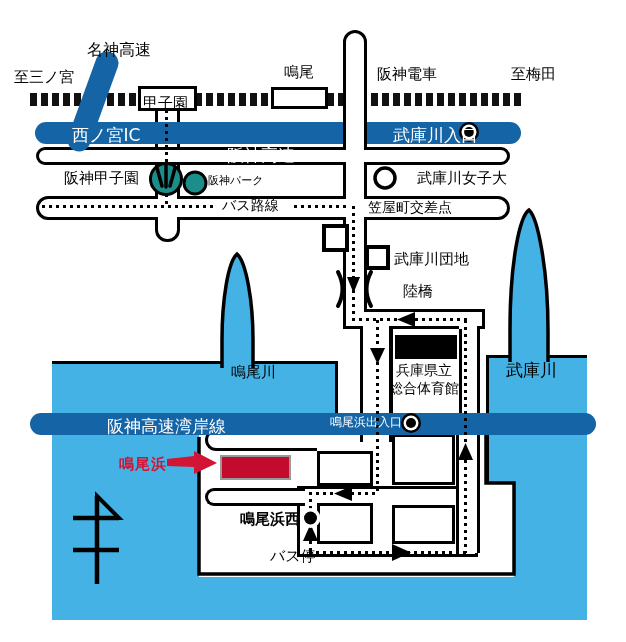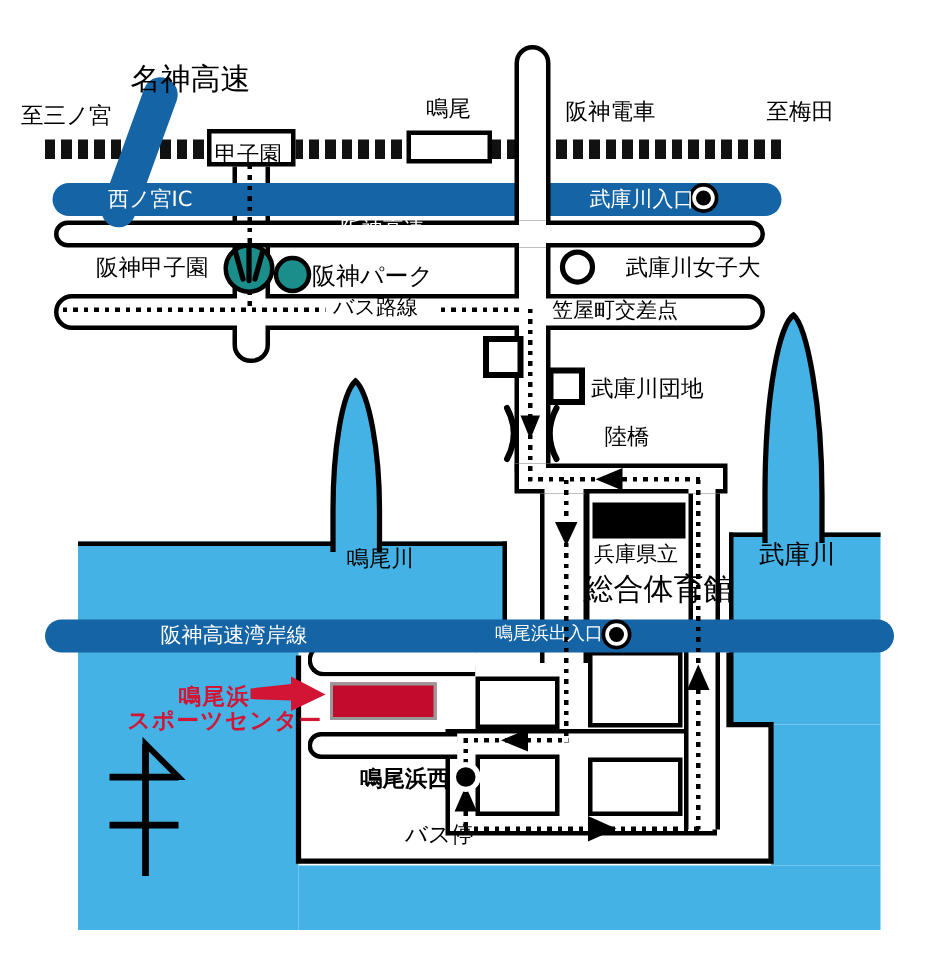--- a/index.html
+++ b/index.html
@@ -2,21 +2,21 @@
 <html><head>
 <meta charset="utf-8">
 <style>
   html,body{margin:0;padding:0;background:#fff;}
   #canvas{
     position:relative;width:626px;height:642px;background:#fff;overflow:hidden;
     font-family:"DejaVu Sans",sans-serif;color:#000;
   }
   .abs{position:absolute;}
   .lbl{position:absolute;line-height:1.1;white-space:nowrap;font-size:15px;color:#000;z-index:9;}
-  .lbl.white{color:#fff;font-size:14px;}
+  .lbl.white{color:#fff;font-size:17px;}
   .lbl.red{color:#d31535;font-weight:bold;letter-spacing:1px;}
   .sea{position:absolute;background:#44b2e4;z-index:0;}
   .band{position:absolute;background:#1564a6;border-radius:11px;}
   .road{position:absolute;background:#fff;border:3px solid #000;box-sizing:border-box;}
   .block{position:absolute;background:#fff;border:3px solid #000;box-sizing:border-box;z-index:3;}
   .patch{position:absolute;background:#fff;z-index:5;}
   .dotted-h{position:absolute;height:3px;z-index:7;
     background:repeating-linear-gradient(90deg,#000 0 3px,transparent 3px 7px);}
   .dotted-v{position:absolute;width:3px;z-index:7;
     background:repeating-linear-gradient(180deg,#000 0 3px,transparent 3px 7px);}
@@ -136,39 +136,38 @@
 
     <g>
       <path d="M97,496 V584 M73,518 H119 M73,550 H119" stroke="#000" stroke-width="4.5" fill="none"></path>
       <path d="M97,496 L119,518 L97,518 Z" fill="none" stroke="#000" stroke-width="4"></path>
     </g>
 
     <polygon points="167,459 194,456 194,451 217,463 194,474 194,467 167,466" fill="#d31535"></polygon>
   </svg>
 
   <div class="lbl" style="left:14px;top:69px;">至三ノ宮</div>
-  <div class="lbl" style="left:87px;top:41px;font-size:20px;">名神高速</div>
+  <div class="lbl" style="left:87px;top:41px;font-size:16px;">名神高速</div>
   <div class="lbl" style="left:143px;top:64px;margin-top:31px;">甲子園</div>
   <div class="lbl" style="left:284px;top:64px;">鳴尾</div>
   <div class="lbl" style="left:377px;top:66px;">阪神電車</div>
   <div class="lbl" style="left:511px;top:66px;">至梅田</div>
   <div class="lbl white" style="left:72px;top:126px;">西ノ宮IC</div>
   <div class="lbl white" style="left:227px;top:126px;margin-top:20px;">阪神高速</div>
   <div class="lbl white" style="left:393px;top:126px;">武庫川入口</div>
   <div class="lbl" style="left:64px;top:170px;">阪神甲子園</div>
-  <div class="lbl" style="left:208px;top:175px;font-size:16px;">阪神パーク</div>
+  <div class="lbl" style="left:208px;top:175px;font-size:11px;">阪神パーク</div>
   <div class="lbl" style="left:417px;top:170px;">武庫川女子大</div>
   <div class="lbl" style="left:222px;top:198px;font-size:14px;">バス路線</div>
   <div class="lbl" style="left:368px;top:200px;font-size:14px;">笠屋町交差点</div>
   <div class="lbl" style="left:394px;top:251px;">武庫川団地</div>
   <div class="lbl" style="left:375px;top:283px;padding-left:28px;">陸橋</div>
   <div class="lbl" style="left:212px;top:364px;padding-left:19px;">鳴尾川</div>
   <div class="lbl" style="left:506px;top:361px;font-size:17px;">武庫川</div>
   <div class="lbl" style="left:396px;top:363px;font-size:14px;">兵庫県立</div>
-  <div class="lbl" style="left:389px;top:381px;font-size:20px;">総合体育館</div>
+  <div class="lbl" style="left:389px;top:381px;font-size:14px;">総合体育館</div>
   <div class="lbl white" style="left:107px;top:417px;">阪神高速湾岸線</div>
   <div class="lbl white" style="left:330px;top:416px;font-size:12px;">鳴尾浜出入口</div>
   <div class="lbl red" style="left:119px;top:456px;">鳴尾浜</div>
-  <div class="lbl red" style="left:85px;top:472px;">スポーツセンター</div>
   <div class="lbl" style="left:240px;top:511px;font-weight:bold;">鳴尾浜西</div>
   <div class="lbl" style="left:250px;top:548px;margin-left:20px;">バス停</div>
 
 </div>
 
 </body></html>

